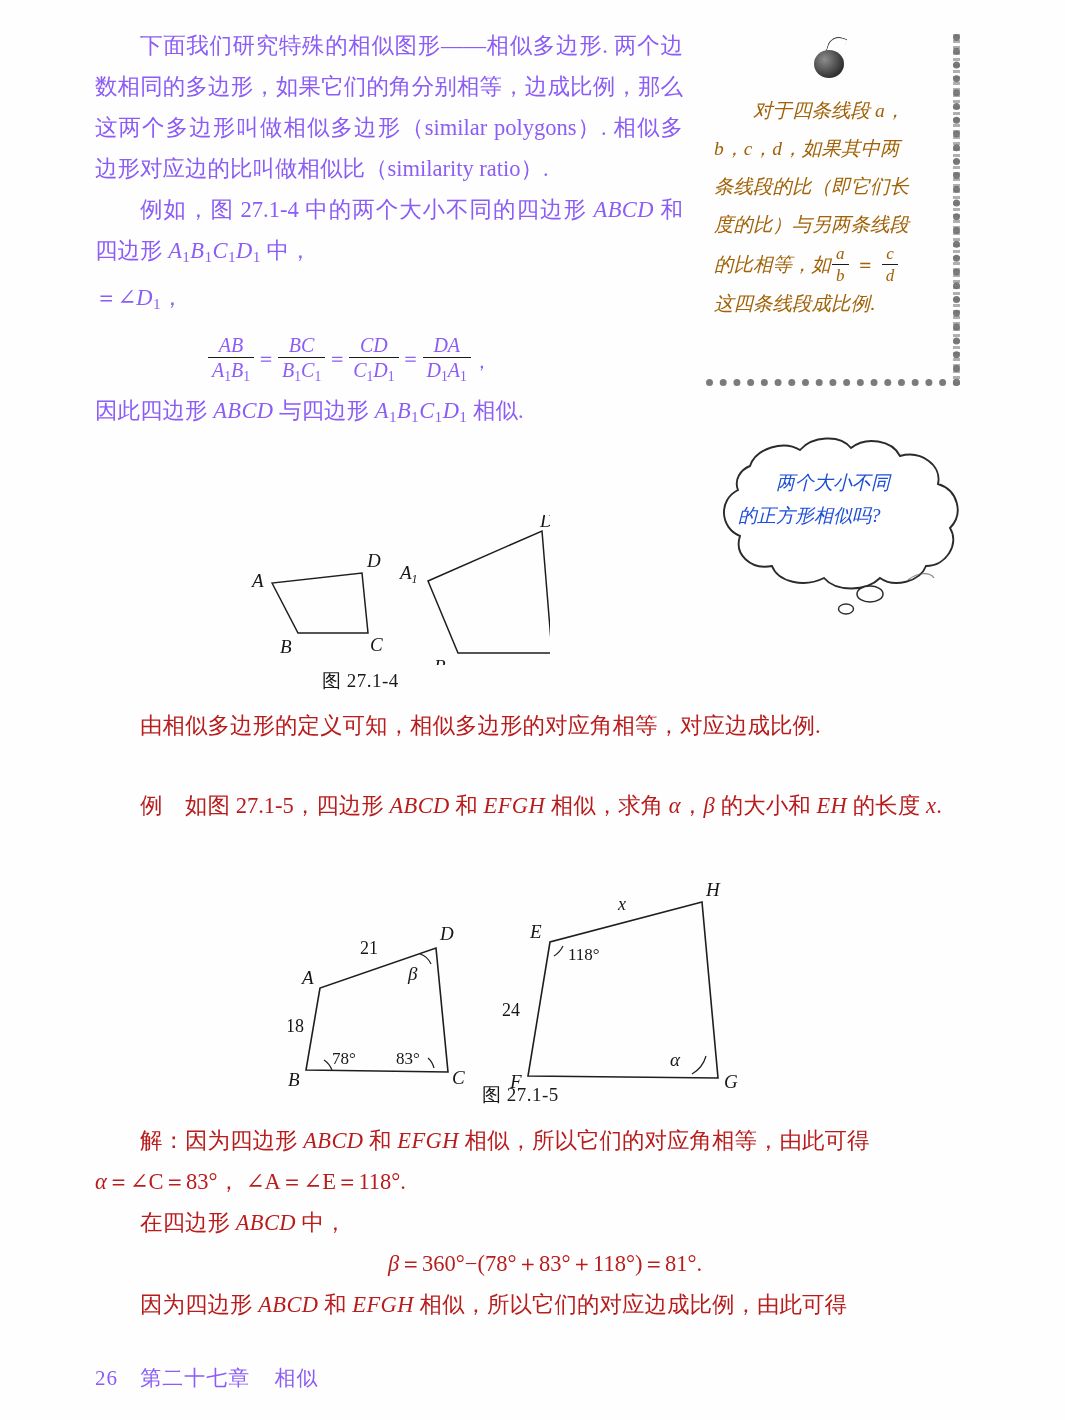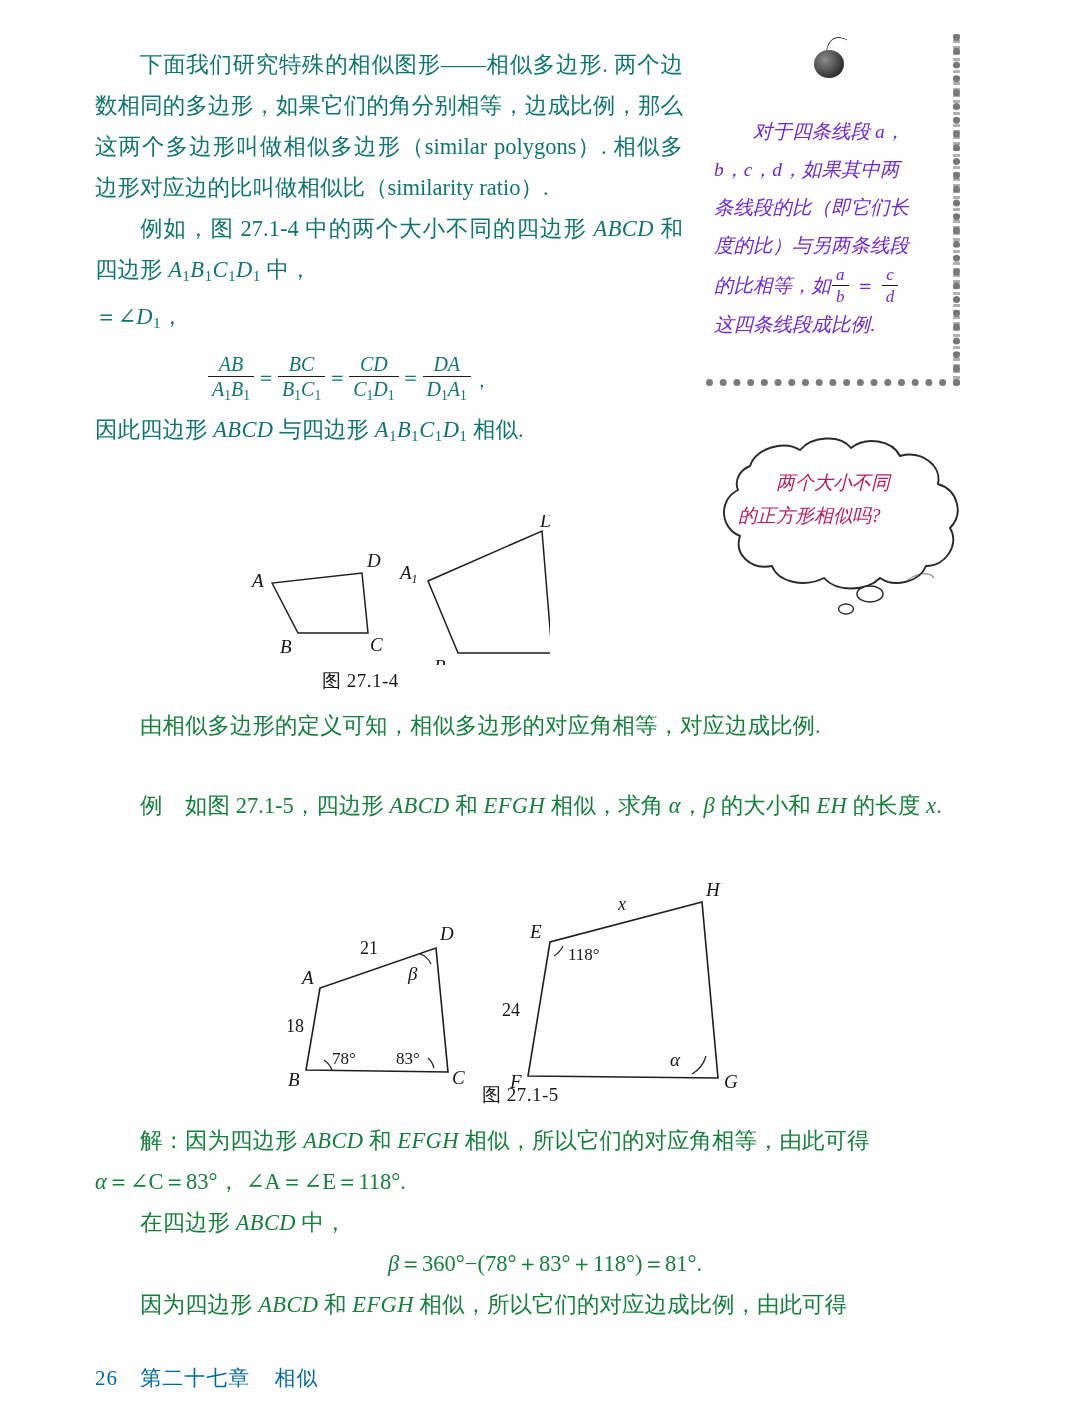--- a/index.html
+++ b/index.html
@@ -19,26 +19,26 @@
   .page {
     position: absolute;
     inset: 0;
     background: #fefefe;
   }
 
   
   .maincol {
     position: absolute;
     left: 95px;
-    top: 44px;
+    top: 25px;
     width: 588px;
     font-size: 22.5px;
     line-height: 41px;
     text-align: justify;
-    color: #0f766e;
+    color: #8b5cf6;
   }
   .maincol p { margin: 0; }
   .indent { text-indent: 2em; }
   .mi { font-family: "Liberation Serif", "DejaVu Serif", serif; font-style: italic; letter-spacing: 0.4px; }
   .mu { font-family: "Liberation Serif", "DejaVu Serif", serif; font-style: normal; }
   .subn { font-size: 0.68em; vertical-align: -0.28em; font-style: normal; }
   .eng { font-family: "Liberation Serif", "DejaVu Serif", serif; font-style: normal; }
 
   .angline {
     margin-top: 2px;
@@ -119,23 +119,22 @@
   }
   .sidenote-text {
     position: absolute;
     left: 8px;
     top: 58px;
     width: 228px;
     font-family: "Liberation Serif", "DejaVu Serif", serif;
     font-size: 19.5px;
     line-height: 38px;
     font-style: italic;
-    color: #6d28d9;
+    color: #a16207;
     text-align: justify;
-    margin-top: 21px;
   }
   .sidenote-text .indent2 { text-indent: 2em; }
   .sidenote-text .frac { font-size: 17px; }
   .sn-line { display: flex; align-items: center; flex-wrap: nowrap; }
 
   
   .bubble {
     position: absolute;
     left: 694px;
     top: 432px;
@@ -145,51 +144,51 @@
   .bubble svg { position: absolute; inset: 0; }
   .bubble-text {
     position: absolute;
     left: 44px;
     top: 34px;
     width: 210px;
     font-family: "Liberation Serif", "DejaVu Serif", serif;
     font-style: italic;
     font-size: 19px;
     line-height: 33px;
-    color: #be185d;
+    color: #1d4ed8;
   }
   .bubble-text .ind1 { text-indent: 2em; }
 
   
   .fig { position: absolute; }
   .fig svg { display: block; }
   .figcap {
     position: absolute;
     font-family: "Liberation Serif", "DejaVu Serif", serif;
     font-size: 19px;
     color: #1a1a1a;
     letter-spacing: 0.5px;
     white-space: nowrap;
   }
 
   
   .btext {
     position: absolute;
     font-size: 22.5px;
     line-height: 41px;
-    color: #15803d;
+    color: #b91c1c;
   }
 
   
   .footer {
     position: absolute;
     left: 95px;
     bottom: 28px;
     font-size: 21px;
-    color: #0369a1;
+    color: #8b5cf6;
     letter-spacing: 1px;
   }
   .footer .pgnum { margin-right: 16px; }
   .footer .chap { margin-right: 18px; }
 </style>
 </head>
 <body>
 
 <div class="page">
 

